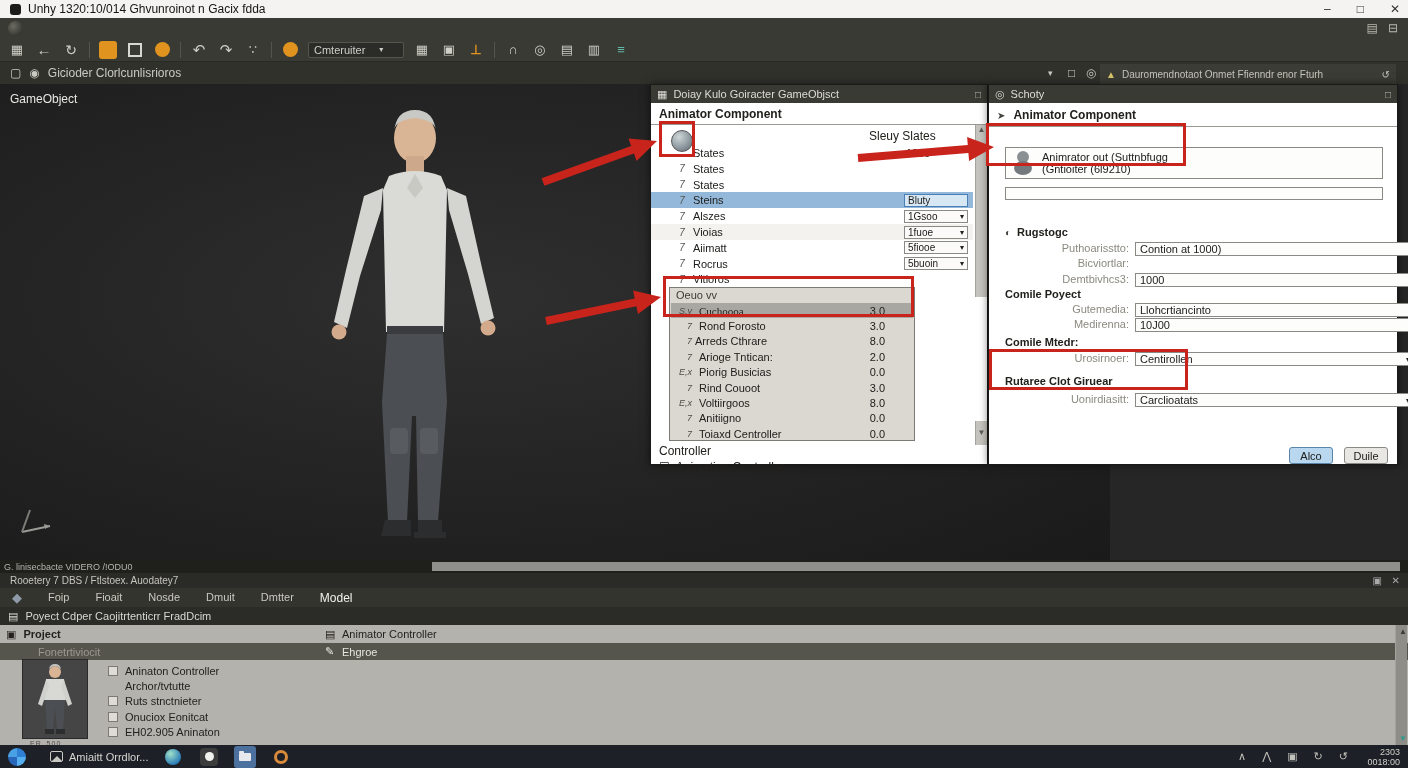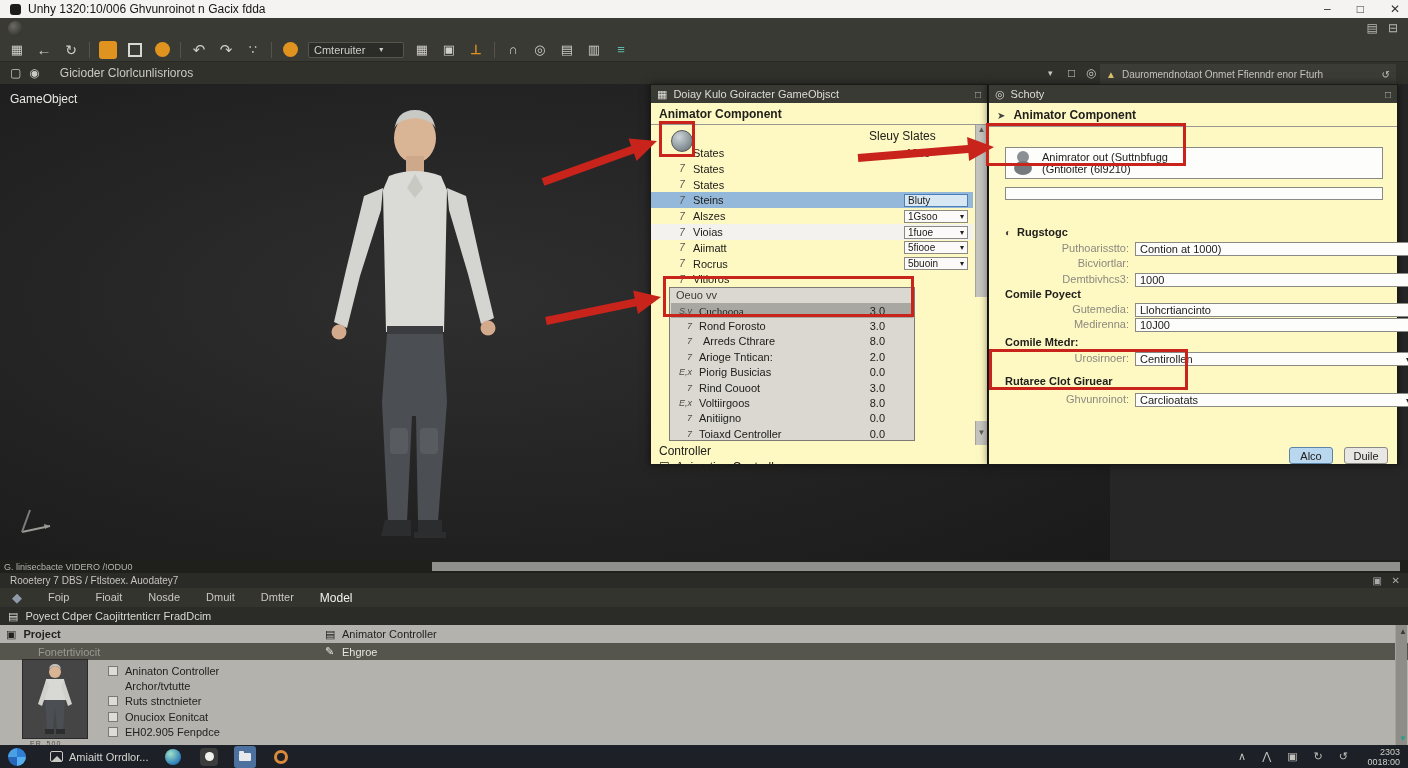--- a/index.html
+++ b/index.html
@@ -42,21 +42,21 @@
   
   .viewport { left:0; top:84px; width:1110px; height:476px;
     background:radial-gradient(ellipse at 42% 45%, #2f2f2f 0%, #232323 55%, #1a1a1a 100%); }
   .vp-label { position:absolute; left:10px; top:8px; color:#e8e8e4; font-size:12px; }
 
   
   .panel { border:1px solid #191917; box-shadow:0 0 8px rgba(0,0,0,.55); }
   .panel-title { height:18px; background:#3a3a34; color:#dddcd5; font-size:11px; display:flex; align-items:center;
     gap:6px; padding:0 6px; }
   .panel-title .sq { margin-left:auto; color:#b9b9b2; font-size:10px; }
-  .panel-body { position:absolute; left:0; top:18px; right:0; bottom:0; background:#fef9c3; color:#21201d; }
+  .panel-body { position:absolute; left:0; top:18px; right:0; bottom:0; background:#ffffff; color:#21201d; }
   .sect-head { font-weight:bold; font-size:12px; padding:4px 8px 3px 8px; border-bottom:1px solid #9a9892; }
 
   .mrow { position:absolute; left:0; width:322px; height:16px; display:flex; align-items:center; font-size:11px; }
   .mrow .ric { width:14px; text-align:center; color:#55534e; font-style:italic; font-size:10px; margin-left:24px; }
   .mrow.sel { background:#93b8da; }
   .mrow.light { background:#f3f2ef; }
   .mrow .lbl { margin-left:4px; }
   .mrow .ctrl { position:absolute; left:253px; width:64px; height:13px; background:#fbfaf8; border:1px solid #8a8a84;
     font-size:10px; display:flex; align-items:center; padding:0 3px; justify-content:space-between; }
   .mrow .ctrl.fld { background:#d8e7f4; border:1px solid #4a7fb5; }
@@ -127,21 +127,21 @@
   .annot-rect { position:absolute; border:3px solid #c8241c; z-index:60; pointer-events:none; }
   #arrow-svg { position:absolute; left:0; top:0; z-index:61; pointer-events:none; }
 </style>
 </head>
 <body>
 
 <div id="stage">
 
   <div class="abs titlebar">
     <div class="app-ico"></div>
-    <span>Unhy 1320:10/006 Ghvunroinot n Gacix fdda</span>
+    <span>Unhy 1320:10/014 Ghvunroinot n Gacix fdda</span>
     <div class="win-ctrls">
       <span>–</span>
       <span>□</span>
       <span>✕</span>
     </div>
   </div>
 
   <div class="abs menubar">
     <div class="logo-badge"></div>
     <div class="right-icons">
@@ -181,21 +181,21 @@
     <span class="tbtn">∩</span>
     <span class="tbtn">◎</span>
     <span class="tbtn">▤</span>
     <span class="tbtn">▥</span>
     <span class="tbtn" style="color:#5fb8a8;">≡</span>
   </div>
 
   <div class="abs tabrow">
     <span style="margin-left:10px;">▢</span>
     <span style="margin-left:8px;">◉</span>
-    <span style="margin-left:20px;">Gicioder Clorlcunlisrioros</span>
+    <span style="margin-left:8px;">Gicioder Clorlcunlisrioros</span>
     <span style="position:absolute;left:1048px;font-size:9px;">▾</span>
     <span style="position:absolute;left:1068px;">□</span>
     <span style="position:absolute;left:1086px;">◎</span>
     <div class="rtab">
       <span style="color:#d8c46a;">▲</span>
       <span>Dauromendnotaot Onmet Ffienndr enor Fturh</span>
       <span style="margin-left:auto;">↺</span>
     </div>
   </div>
 
@@ -309,21 +309,21 @@
               <span style="margin-left: 4px; font-family: Liberation Serif, serif;">Cuchoooa</span>
               <span class="gval">3.0</span>
             </div>
             <div class="grow" style="top: 30.4px;">
               <span class="gic">7</span>
               <span style="margin-left: 4px;">Rond Forosto</span>
               <span class="gval">3.0</span>
             </div>
             <div class="grow" style="top: 45.8px;">
               <span class="gic">7</span>
-              <span style="margin-left: 8px;">Arreds Cthrare</span>
+              <span style="margin-left: 0;">Arreds Cthrare</span>
               <span class="gval">8.0</span>
             </div>
             <div class="grow" style="top: 61.2px;">
               <span class="gic">7</span>
               <span style="margin-left: 4px;">Arioge Tntican:</span>
               <span class="gval">2.0</span>
             </div>
             <div class="grow" style="top: 76.6px;">
               <span class="gic">E,x</span>
               <span style="margin-left: 4px;">Piorig Busicias</span>
@@ -430,21 +430,21 @@
       <div class="ins-lblrow" style="left:0;top:249px;width:410px;">
         <span class="ins-lbl">Urosirnoer:</span>
         <div class="ins-inp dd">
           <span>Centirollen</span>
           <span style="font-size:8px;">▾</span>
         </div>
       </div>
 
       <div class="bold" style="position:absolute;left:16px;top:272px;font-size:11px;">Rutaree Clot Giruear</div>
       <div class="ins-lblrow" style="left:0;top:290px;width:410px;">
-        <span class="ins-lbl">Ghvunroinot:</span>
+        <span class="ins-lbl">Uonirdiasitt:</span>
         <div class="ins-inp dd">
           <span>Carclioatats</span>
           <span style="font-size:8px;">▾</span>
         </div>
       </div>
 
       <div class="btn primary" style="left:300px;top:344px;">Alco</div>
       <div class="btn plain" style="left:355px;top:344px;">Duile</div>
     </div>
   </div>
@@ -514,21 +514,21 @@
         <div class="pitem" style="top: 68.8px;">
           <span class="chk"></span>
           <span>Ruts stnctnieter</span>
         </div>
         <div class="pitem" style="top: 84.2px;">
           <span class="chk"></span>
           <span>Onuciox Eonitcat</span>
         </div>
         <div class="pitem" style="top: 99.6px;">
           <span class="chk"></span>
-          <span>EH02.905 Fenpdce</span>
+          <span>EH02.905 Aninaton</span>
         </div>
       </div>
 
     <div class="scroll-v" style="right:1px;top:0;height:120px;background:#8f8d88;"></div>
     <span style="position:absolute;right:1px;top:2px;font-size:8px;color:#3b3a36;">▲</span>
     <span style="position:absolute;right:1px;bottom:2px;font-size:8px;color:#2f9a8c;">▼</span>
   </div>
 
   <div class="abs taskbar">
     <div class="start"></div>

